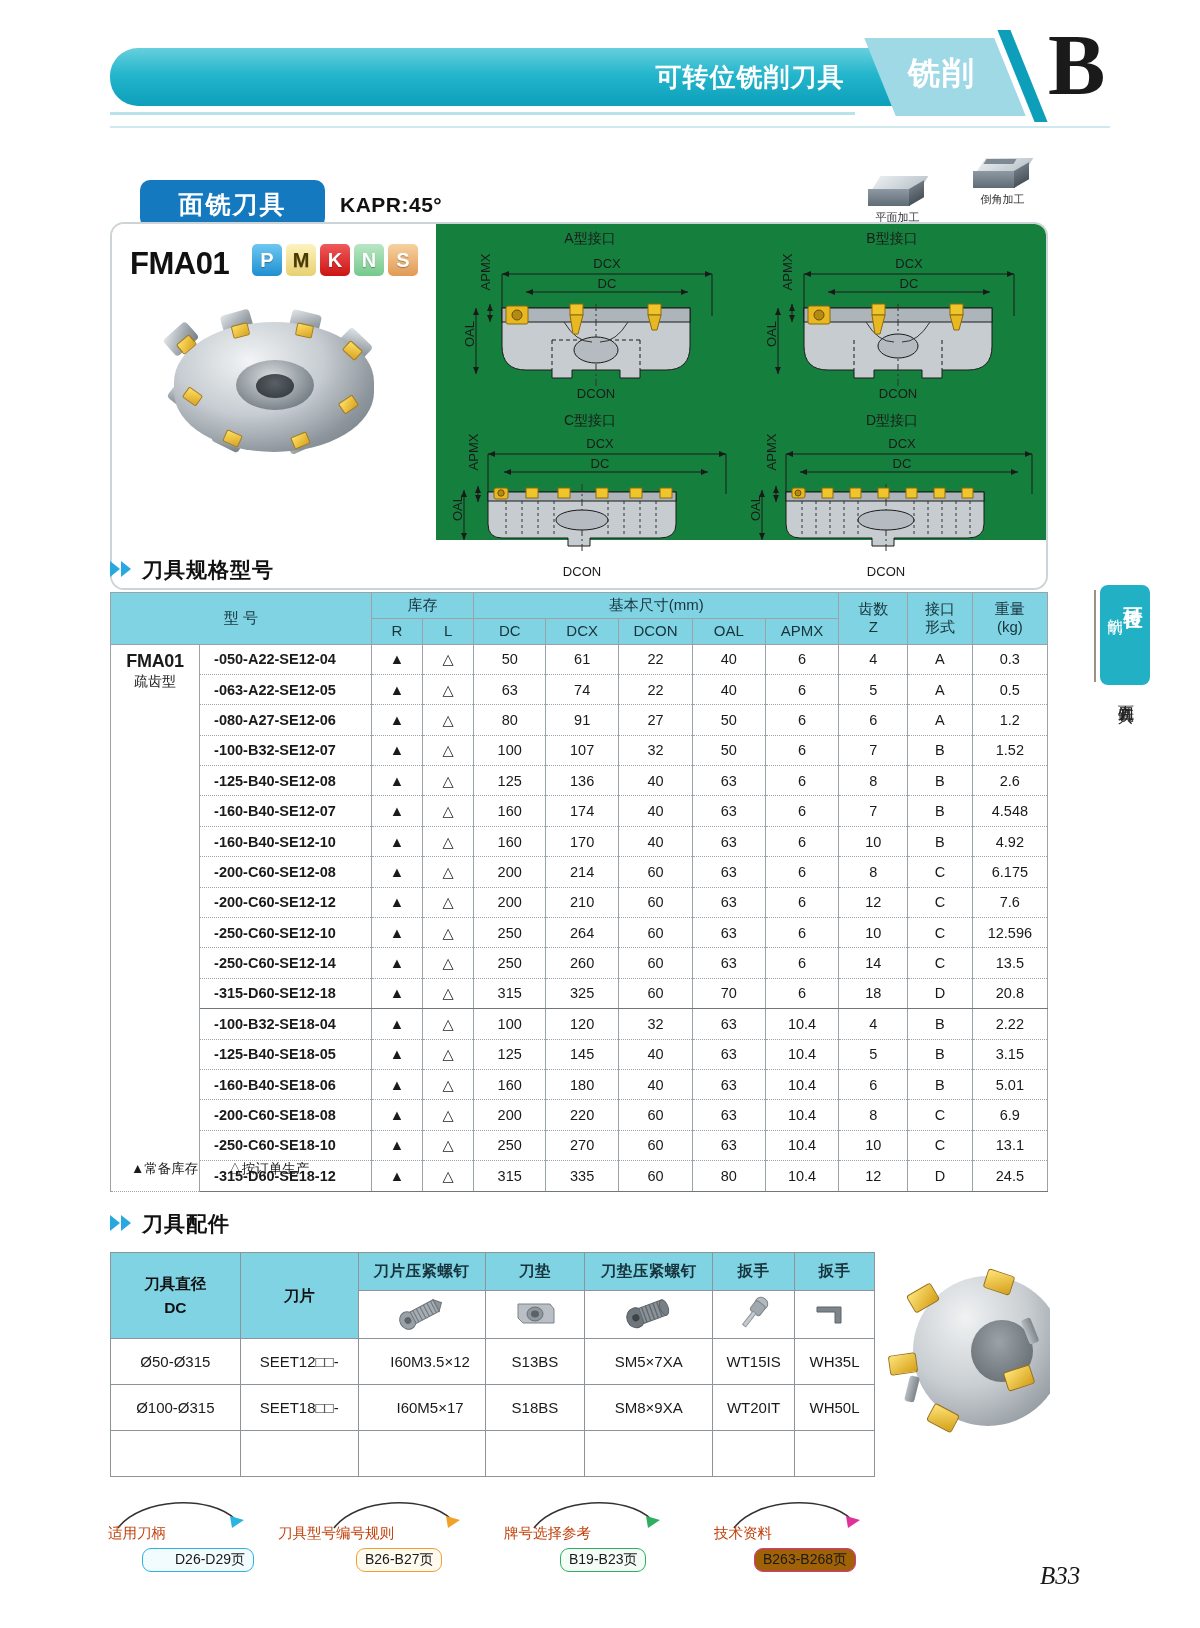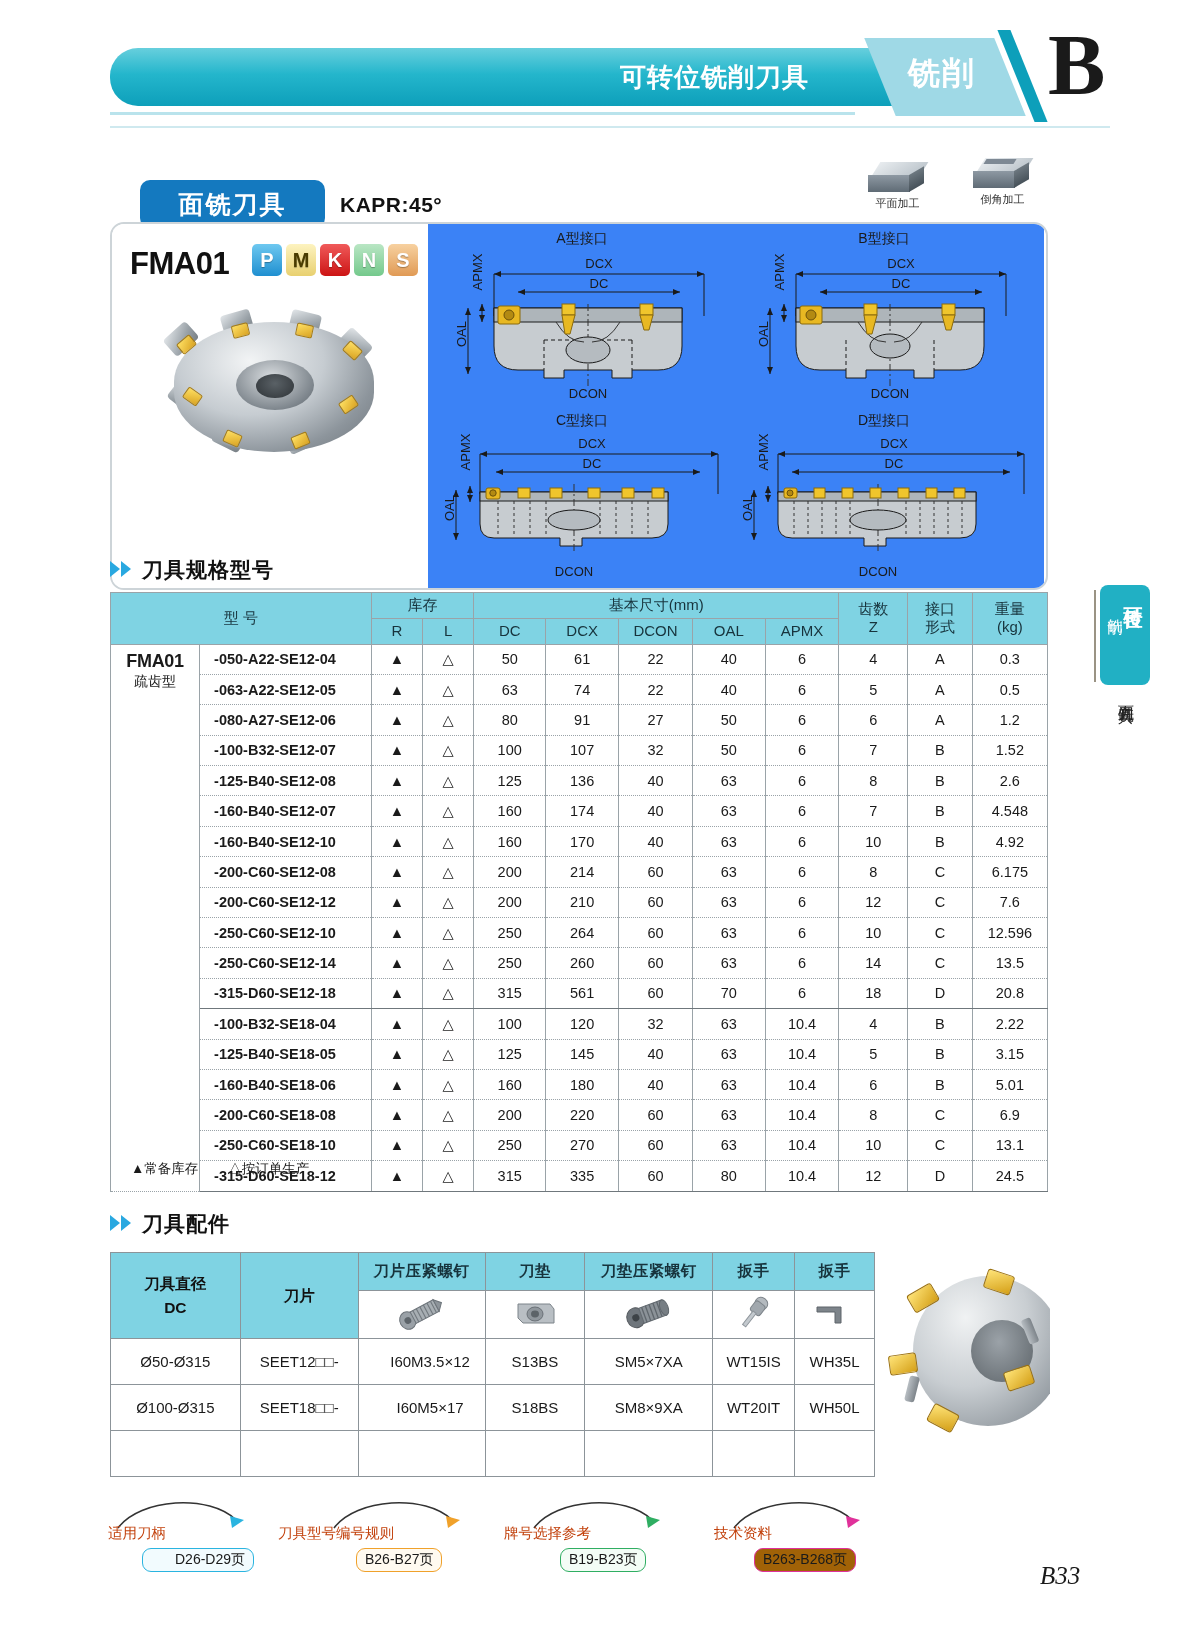--- a/index.html
+++ b/index.html
@@ -21,21 +21,21 @@
     border-radius: 28px 4px 4px 28px;
   }
   .hdr-bar-skew {
     position: absolute; left: 830px; top: 48px;
     width: 90px; height: 58px;
     background: linear-gradient(180deg, #67cfdd 0%, #24b6cc 45%, #0d9fba 100%);
     transform: skewX(24deg);
   }
   .hdr-title {
     position: absolute; left: 620px; top: 60px;
-    width: 260px; text-align: left;
+    width: 260px; text-align: center;
     font-size: 26px; font-weight: bold; color: #ffffff;
     letter-spacing: 1px;
   }
   .hdr-sub-bg {
     position: absolute; left: 880px; top: 38px;
     width: 130px; height: 78px;
     background: #9fd9e6;
     transform: skewX(22deg);
   }
   .hdr-sub {
@@ -115,22 +115,22 @@
   .cp-hub { position: absolute; left: 96px; top: 66px; width: 78px; height: 50px; border-radius: 50%;
     background: radial-gradient(ellipse at 45% 35%, #d9dde0, #7e868d 70%, #5a6166); }
   .cp-bore { position: absolute; left: 116px; top: 80px; width: 38px; height: 24px; border-radius: 50%;
     background: radial-gradient(ellipse at 50% 40%, #5a6166, #2e3337); }
   .cp-tooth { position: absolute; width: 30px; height: 22px; border-radius: 4px;
     background: linear-gradient(150deg,#e3e7ea,#9aa2a8 60%,#767d83); }
   .cp-ins { position: absolute; width: 17px; height: 13px; border-radius: 2px;
     background: linear-gradient(150deg,#ffe063,#d9a322); border: 1px solid #a87c10; }
 
   .prod-right {
-    position: absolute; left: 316px; top: 0; width: 616px; height: 364px;
-    background: #3b82f6;
+    position: absolute; left: 324px; top: 0; width: 616px; height: 316px;
+    background: #15803d;
   }
   .dwg { position: absolute; width: 300px; height: 176px; }
   .dwg-title { position: absolute; top: 4px; width: 100%; text-align: center;
     font-size: 14px; color: #1a1a1a; }
   .dwg-svg { position: absolute; top: 20px; left: 0; }
 
   
   .sec-title { position: absolute; font-size: 21px; font-weight: bold; color: #111; letter-spacing: 1px; }
   .sec-arrow { position: absolute; width: 26px; height: 18px; }
 
@@ -233,21 +233,21 @@
   <div class="hdr-slash"></div>
   <div class="hdr-letter">B</div>
   <div class="hdr-rule1"></div>
   <div class="hdr-rule2"></div>
 </div>
 
 <div class="badge-blue">面铣刀具</div>
 <div class="kapr">KAPR:45°</div>
 
 <div class="mach-icons">
-  <div class="mach-item" style="left:0;top:4px;">
+  <div class="mach-item" style="left:0;top:18px;">
     <div class="blk">
       <div class="top"></div>
         <div class="front"></div>
         <div class="side"></div>
     </div>
     <div class="lbl">平面加工</div>
   </div>
   <div class="mach-item" style="left:105px;top:0;">
     <div class="blk">
       <div class="top"></div>
@@ -677,21 +677,21 @@
         <td class="col-dim">6</td>
         <td class="col-z">14</td>
         <td class="col-if">C</td>
         <td class="col-wt">13.5</td>
       </tr>
       <tr class="grp-end">
         <td class="col-model">-315-D60-SE12-18</td>
         <td class="col-rl tri-solid">▲</td>
         <td class="col-rl tri-open">△</td>
         <td class="col-dim">315</td>
-        <td class="col-dim">561</td>
+        <td class="col-dim">325</td>
         <td class="col-dim">60</td>
         <td class="col-dim">70</td>
         <td class="col-dim">6</td>
         <td class="col-z">18</td>
         <td class="col-if">D</td>
         <td class="col-wt">20.8</td>
       </tr>
       <tr>
         <td class="col-model">-100-B32-SE18-04</td>
         <td class="col-rl tri-solid">▲</td>

